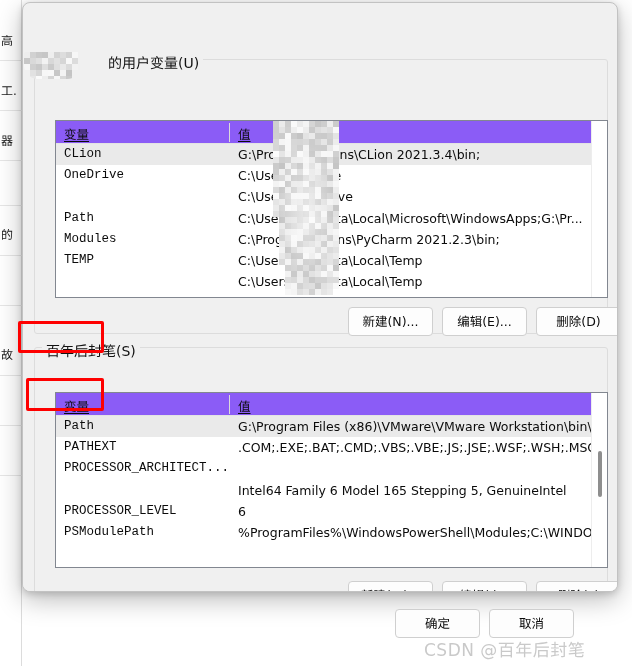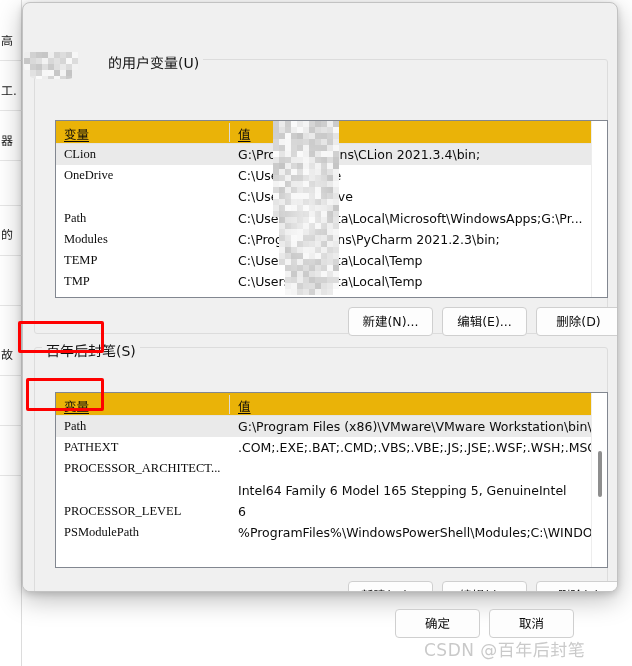--- a/index.html
+++ b/index.html
@@ -163,21 +163,21 @@
     overflow: hidden;
   }
   #user-table   { left: 32px; top: 86px;  width: 553px; height: 178px; }
   #system-table { left: 32px; top: 358px; width: 553px; height: 176px; }
 
   .thead {
     position: absolute;
     left: 0; top: 0;
     width: 100%;
     height: 23px;
-    background: #eab308;
+    background: #8b5cf6;
     border-bottom: 1px solid #e3e3e3;
     box-sizing: border-box;
   }
   .th {
     position: absolute;
     top: 3px;
     font-size: 12.5px;
     color: #0b0b0b;
     font-family: "DejaVu Sans", sans-serif;
     text-decoration: underline;
@@ -211,21 +211,21 @@
   .row.selected { background: #eaeaea; }
   .cell-name {
     position: absolute;
     left: 8px;
     top: 0;
     width: 168px;
     overflow: hidden;
     text-overflow: clip;
     font-size: 12.5px;
     color: #0b0b0b;
-    font-family: Liberation Serif, serif;
+    font-family: Liberation Mono, monospace;
   }
   .cell-value {
     position: absolute;
     left: 182px;
     top: 0;
     width: 360px;
     overflow: hidden;
     font-size: 12.5px;
     color: #0b0b0b;
     font-family: "DejaVu Sans", sans-serif;
@@ -376,21 +376,20 @@
         </div>
         <div class="row">
           <span class="cell-name">Modules</span>
           <span class="cell-value">C:\Progr          \JetBrains\PyCharm 2021.2.3\bin;</span>
         </div>
         <div class="row">
           <span class="cell-name">TEMP</span>
           <span class="cell-value">C:\Users          AppData\Local\Temp</span>
         </div>
         <div class="row">
-          <span class="cell-name">TMP</span>
           <span class="cell-value">C:\Users          AppData\Local\Temp</span>
         </div>
       </div>
       <div id="user-blur">
           <div class="m" style="left: 0px; top: 0px; width: 6px; height: 6px; background: rgb(207, 207, 207);"></div>
           <div class="m" style="left: 6px; top: 0px; width: 6px; height: 6px; background: rgb(235, 235, 235);"></div>
           <div class="m" style="left: 12px; top: 0px; width: 6px; height: 6px; background: rgb(206, 206, 206);"></div>
           <div class="m" style="left: 18px; top: 0px; width: 6px; height: 6px; background: rgb(250, 250, 250);"></div>
           <div class="m" style="left: 24px; top: 0px; width: 6px; height: 6px; background: rgb(235, 235, 235);"></div>
           <div class="m" style="left: 30px; top: 0px; width: 6px; height: 6px; background: rgb(244, 244, 244);"></div>

